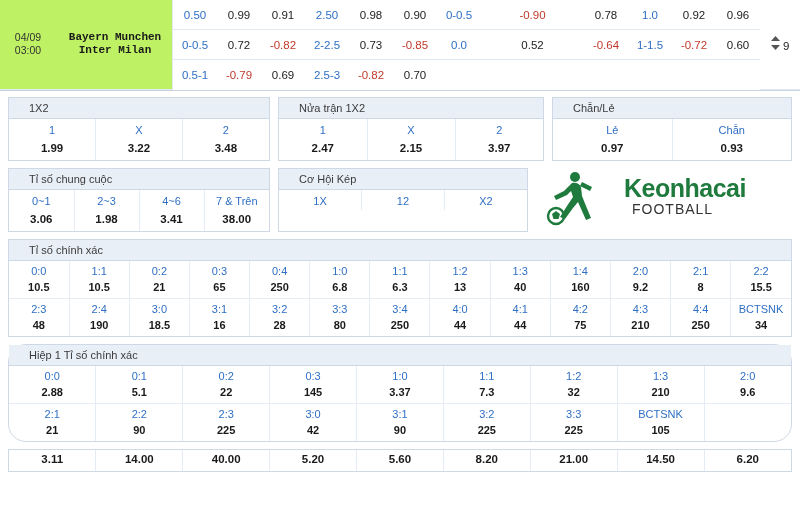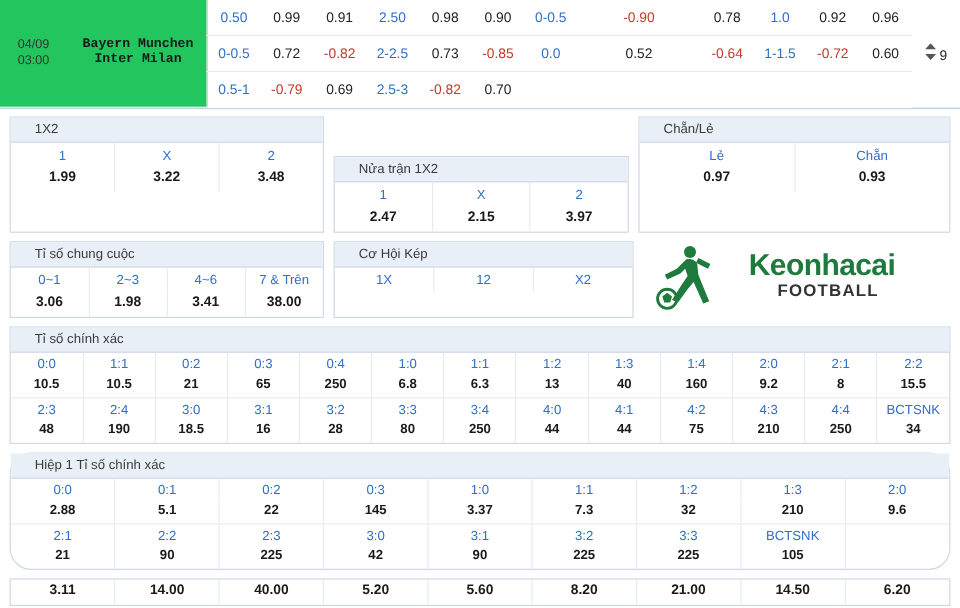--- a/index.html
+++ b/index.html
@@ -40,21 +40,21 @@
     border-bottom: 1px solid #e3e9f0;
   }
   table.odds tr:last-child td { border-bottom: none; }
   td.match-cell {
     width: 172px;
     text-align: left;
     vertical-align: top;
     padding: 6px 4px 0 6px;
     border-right: 1px solid #e3e9f0;
     border-bottom: none;
-    background: #22c55e;
+    background: #bef264;
     margin-left: 16px;
   }
   .match-date {
     display: block;
     color: #333;
     font-size: 10.5px;
     line-height: 13px;
     width: 56px;
     float: left;
   }
@@ -120,21 +120,21 @@
     font-size: 11px;
   }
   table.grid tr.vals td {
     color: #1a1a1a;
     font-weight: bold;
     padding-bottom: 6px;
     font-size: 11.5px;
   }
 
   .p-1x2 { width: 262px; }
-  .p-ht1x2 { width: 246px; margin-top: 33px; }
+  .p-ht1x2 { width: 266px; }
   .p-oddeven { flex: 1; }
 
   
   .p-totalscore { width: 262px; }
   .p-double { width: 250px; }
   .logo-cell {
     flex: 1;
     position: relative;
   }
 
@@ -150,24 +150,24 @@
     top: 6px;
     font-size: 25px;
     font-weight: bold;
     color: #1f7a3d;
     font-family: "Liberation Sans", sans-serif;
     letter-spacing: -0.5px;
     margin-left: 24px;
   }
   .logo-sub {
     position: absolute;
-    left: 112px;
+    left: 96px;
     top: 33px;
     font-size: 14px;
-    font-weight: bold;
+    font-weight: normal;
     color: #333;
     letter-spacing: 1px;
   }
   .logo-svg { position: absolute; left: 6px; top: 2px; }
 
   
   table.cs {
     width: 100%;
     border-collapse: collapse;
     table-layout: fixed;

